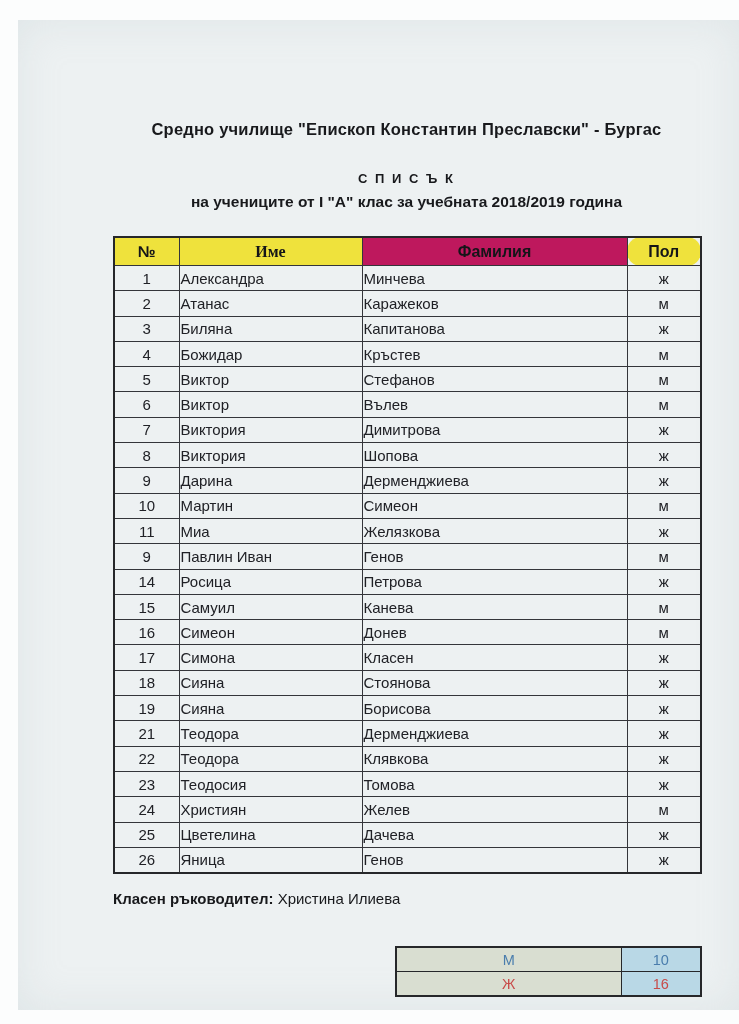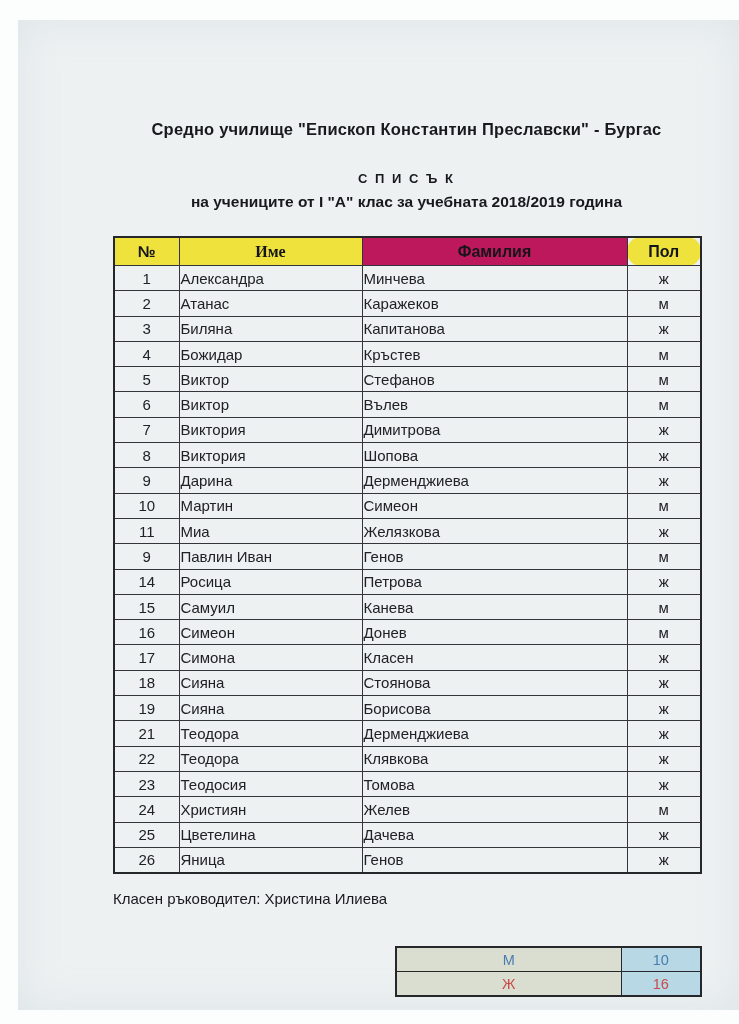--- a/index.html
+++ b/index.html
@@ -70,21 +70,21 @@
     color: #202126;
   }
   td.num, td.sex { text-align: center; }
   td.first, td.last { text-align: left; }
   .teacher-line {
     margin-top: 16px;
     margin-left: 95px;
     font-size: 15px;
     color: #18191c;
   }
-  .teacher-label { font-weight: normal; }
+  .teacher-label { font-weight: bold; }
   table.summary {
     position: absolute;
     left: 377px; top: 926px;
     border-collapse: collapse;
     table-layout: fixed;
     width: 305px;
     border: 2px solid #26272a;
   }
   table.summary td {
     border: 1.5px solid #26272a;

